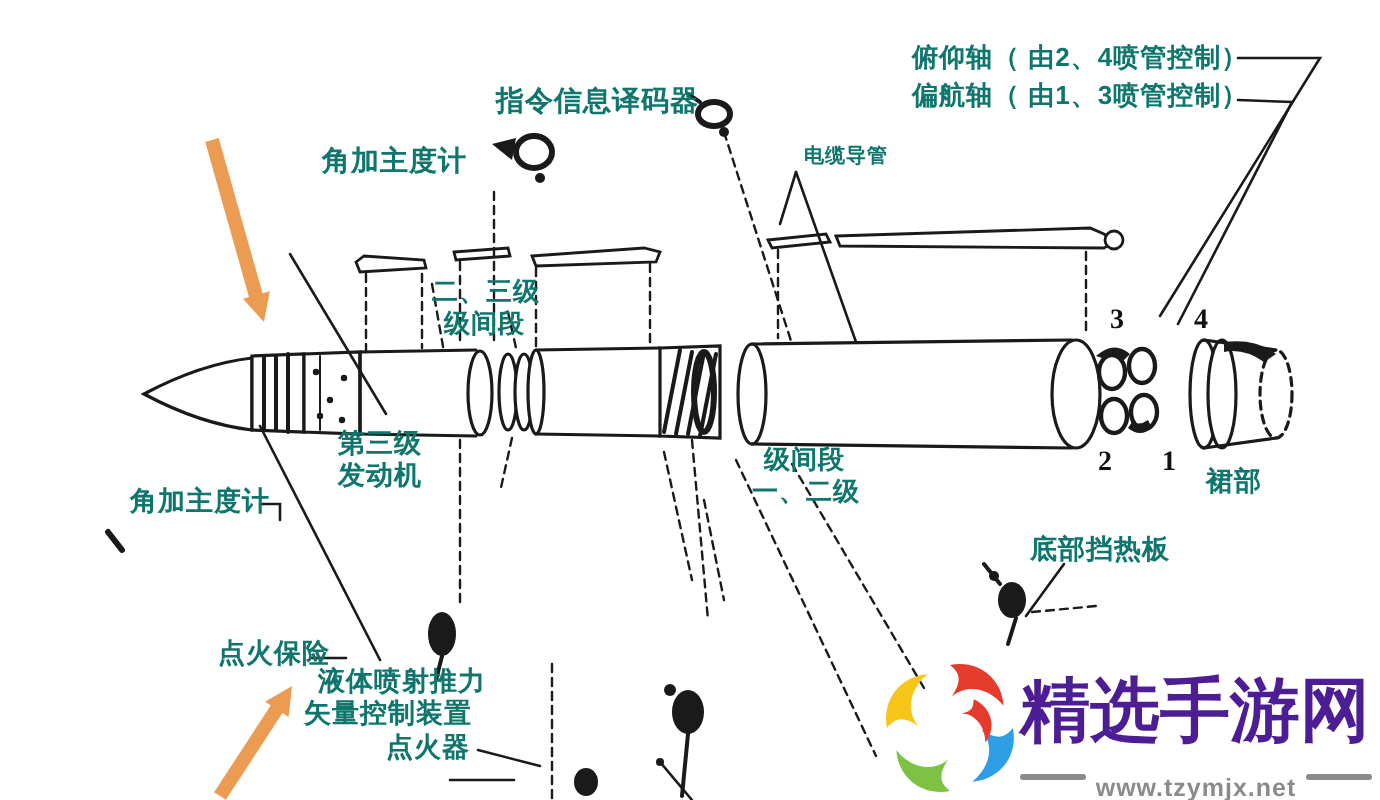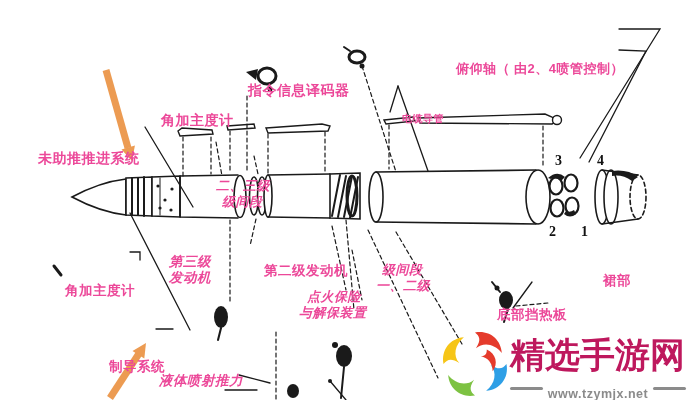--- a/index.html
+++ b/index.html
@@ -2,33 +2,33 @@
 <html><head>
 <meta charset="utf-8">
 <style>
   html,body{margin:0;padding:0;background:#fff;}
   #stage{
     position:relative;width:690px;height:400px;background:#ffffff;overflow:hidden;
     font-family:"Liberation Sans","DejaVu Sans",sans-serif;
   }
   #linework{position:absolute;left:0;top:0;}
   .lbl{
-    position:absolute;font-weight:bold;color:#ec4899;white-space:nowrap;
-    font-size:13.5px;line-height:1.2;letter-spacing:0.5px;margin-top:40px;
-  }
-  .lbl span{display:block;font-style:italic;}
+    position:absolute;font-weight:bold;color:#0f766e;white-space:nowrap;
+    font-size:13.5px;line-height:1.2;letter-spacing:0.5px;
+  }
+  .lbl span{display:block;}
   .num{
     position:absolute;font-family:"Liberation Serif","DejaVu Serif",serif;
     font-weight:bold;font-size:14px;color:#111;
   }
   
   .wm-logo{position:absolute;left:438px;top:326px;}
   .wm-name{
     position:absolute;left:510px;top:332px;width:178px;
-    font-size:35px;font-weight:bold;color:#be185d;letter-spacing:0px;white-space:nowrap;
+    font-size:35px;font-weight:bold;color:#4c1d95;letter-spacing:0px;white-space:nowrap;
   }
   .wm-url-row{
     position:absolute;left:510px;top:387px;width:176px;height:14px;
     display:flex;align-items:flex-start;gap:5px;
   }
   .wm-dash{flex:1;height:3px;background:#8b8b8b;border-radius:2px;}
   .wm-url{font-size:12.5px;font-weight:bold;color:#8b8b8b;letter-spacing:0.5px;white-space:nowrap;}
   .ind6{padding-left:6px;} .ind8{padding-left:8px;} .ind7{padding-left:7px;}
 </style>
 </head>
@@ -182,53 +182,49 @@
     </g>
     <g stroke="#EC9B52" fill="#EC9B52">
       <path d="M110,398 L140,352" stroke-width="7"></path>
       <polygon points="146,343 144.3,358.5 132.5,350.9" stroke="none"></polygon>
     </g>
   </svg>
 
   <div class="lbl" style="left:161px;top:72px;font-size:14px">角加主度计</div>
   <div class="lbl" style="left:248px;top:42px;font-size:14px">指令信息译码器</div>
   <div class="lbl" style="left:456px;top:21px;font-size:13px">俯仰轴（ 由2、4喷管控制）</div>
+  <div class="lbl" style="left:456px;top:40px;font-size:13px">偏航轴（ 由1、3喷管控制）</div>
   <div class="lbl" style="left:402px;top:73px;font-size:10px">电缆导管</div>
-  <div class="lbl" style="left:38px;top:110px;font-size:14px">未助推推进系统</div>
 
   <div class="lbl" style="left:216px;top:138px;font-size:13px">
     <span>二、三级</span>
     <span class="ind6">级间段</span>
   </div>
 
   <div class="lbl" style="left:169px;top:214px">
     <span>第三级</span>
     <span>发动机</span>
   </div>
 
   <div class="lbl" style="left:65px;top:243px">角加主度计</div>
-  <div class="lbl" style="left:264px;top:223px">第二级发动机</div>
 
   <div class="lbl" style="left:376px;top:222px;font-size:13px">
     <span class="ind6">级间段</span>
     <span>一、二级</span>
   </div>
 
   <div class="lbl" style="left:603px;top:233px">裙部</div>
 
-  <div class="lbl" style="left:299px;top:249px;font-size:13px">
-    <span class="ind8">点火保险</span>
-    <span>与解保装置</span>
-  </div>
-
-  <div class="lbl" style="left:497px;top:267px">底部挡热板</div>
-  <div class="lbl" style="left:109px;top:319px">制导系统</div>
+
+  <div class="lbl" style="left:515px;top:267px">底部挡热板</div>
+  <div class="lbl" style="left:109px;top:319px">点火保险</div>
 
   <div class="lbl" style="left:152px;top:333px">
     <span class="ind7">液体喷射推力</span>
+    <span>矢量控制装置</span>
   </div>
 
   <div class="lbl" style="left:193px;top:366px">点火器</div>
 
   <div class="num" style="left:555px;top:153px">3</div>
   <div class="num" style="left:597px;top:153px">4</div>
   <div class="num" style="left:549px;top:224px">2</div>
   <div class="num" style="left:581px;top:224px">1</div>
 
   <svg class="wm-logo" width="74" height="76" viewBox="-40 -41 80 82">

